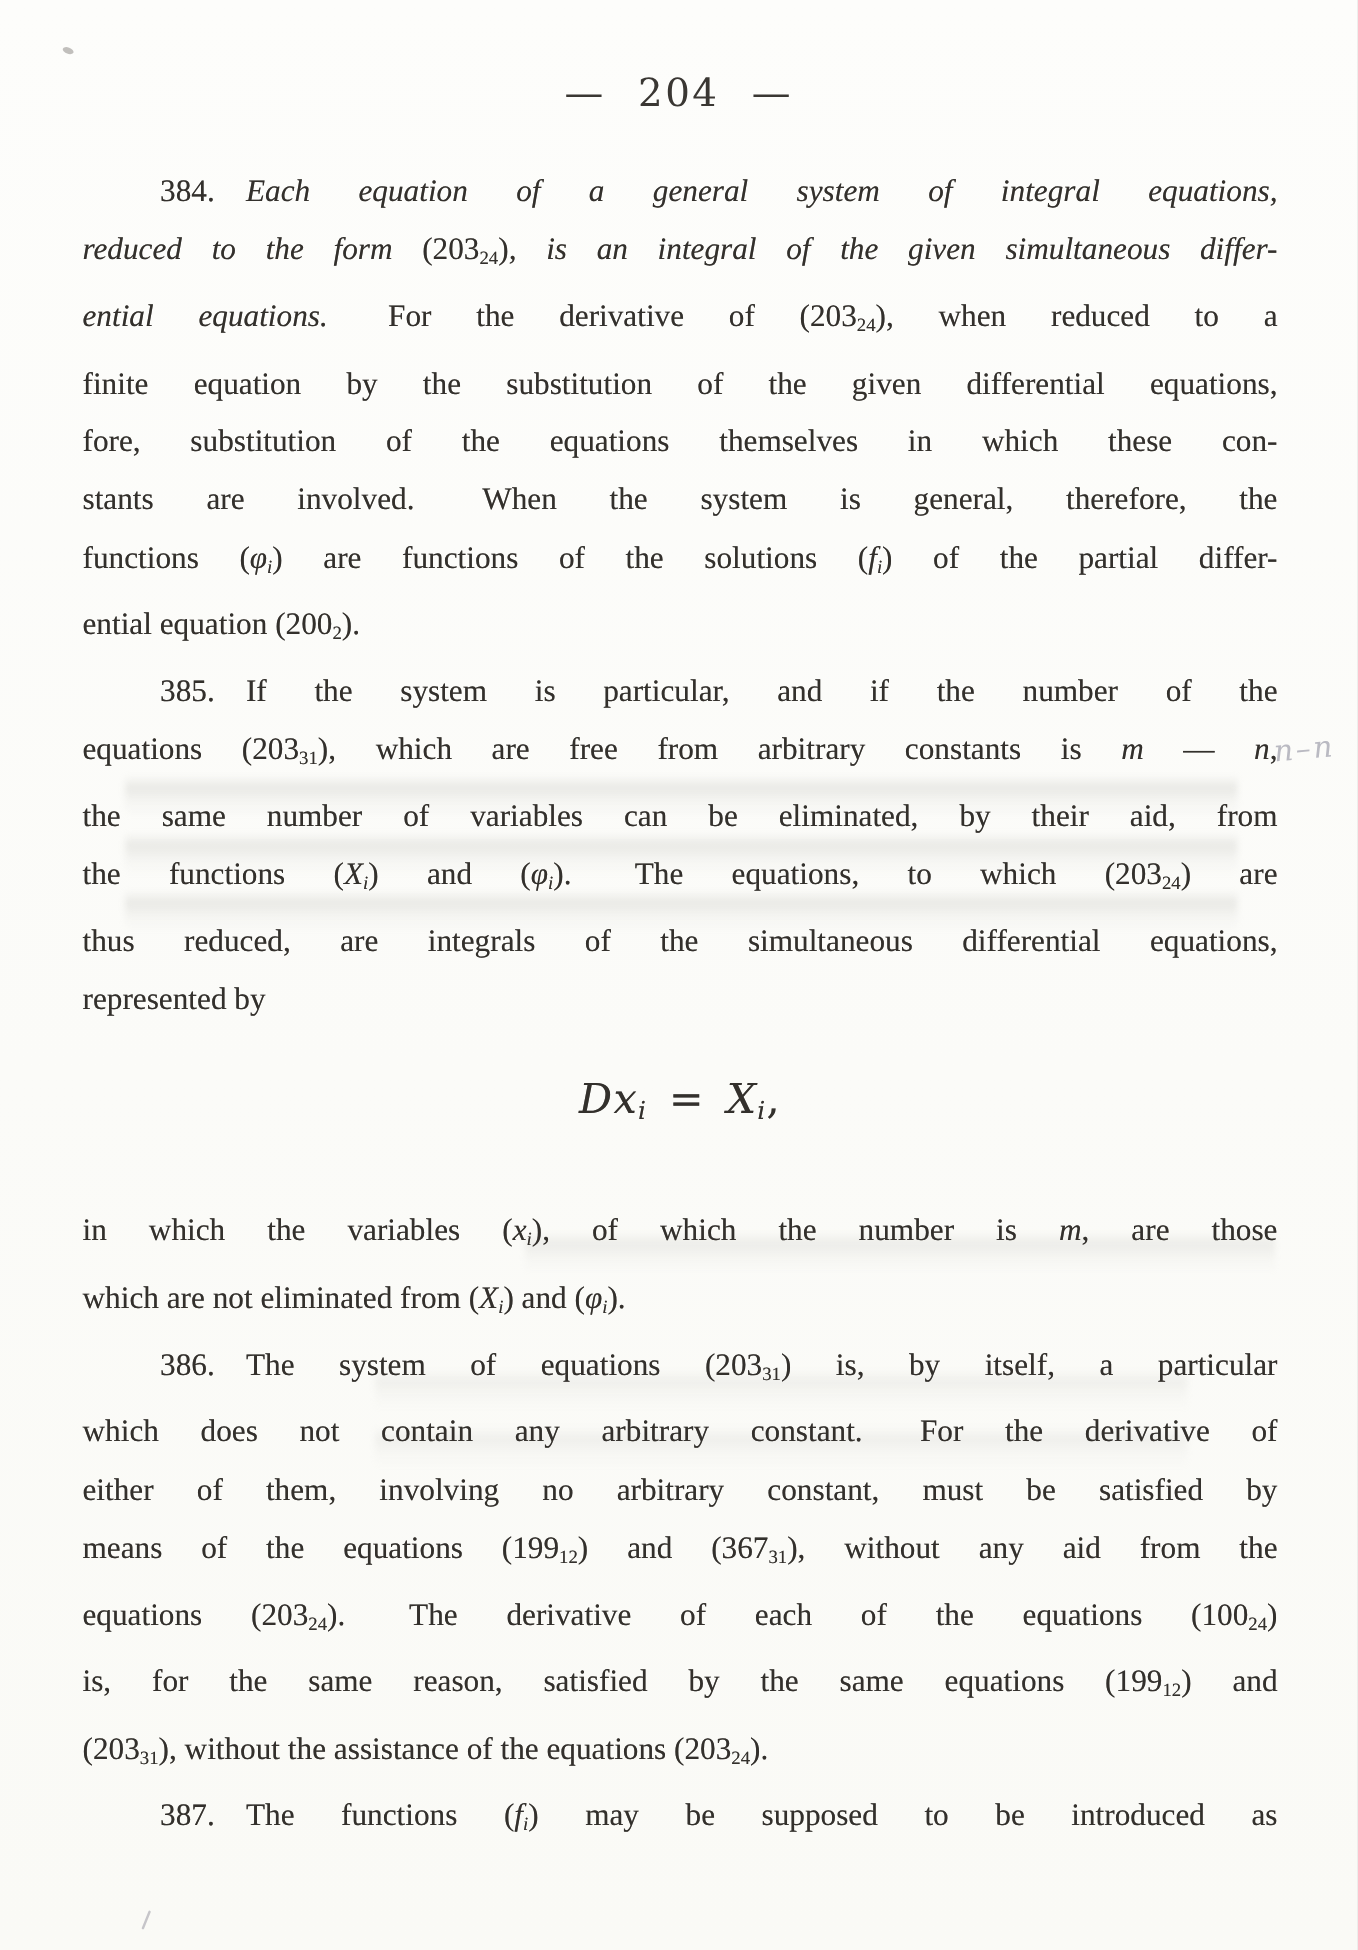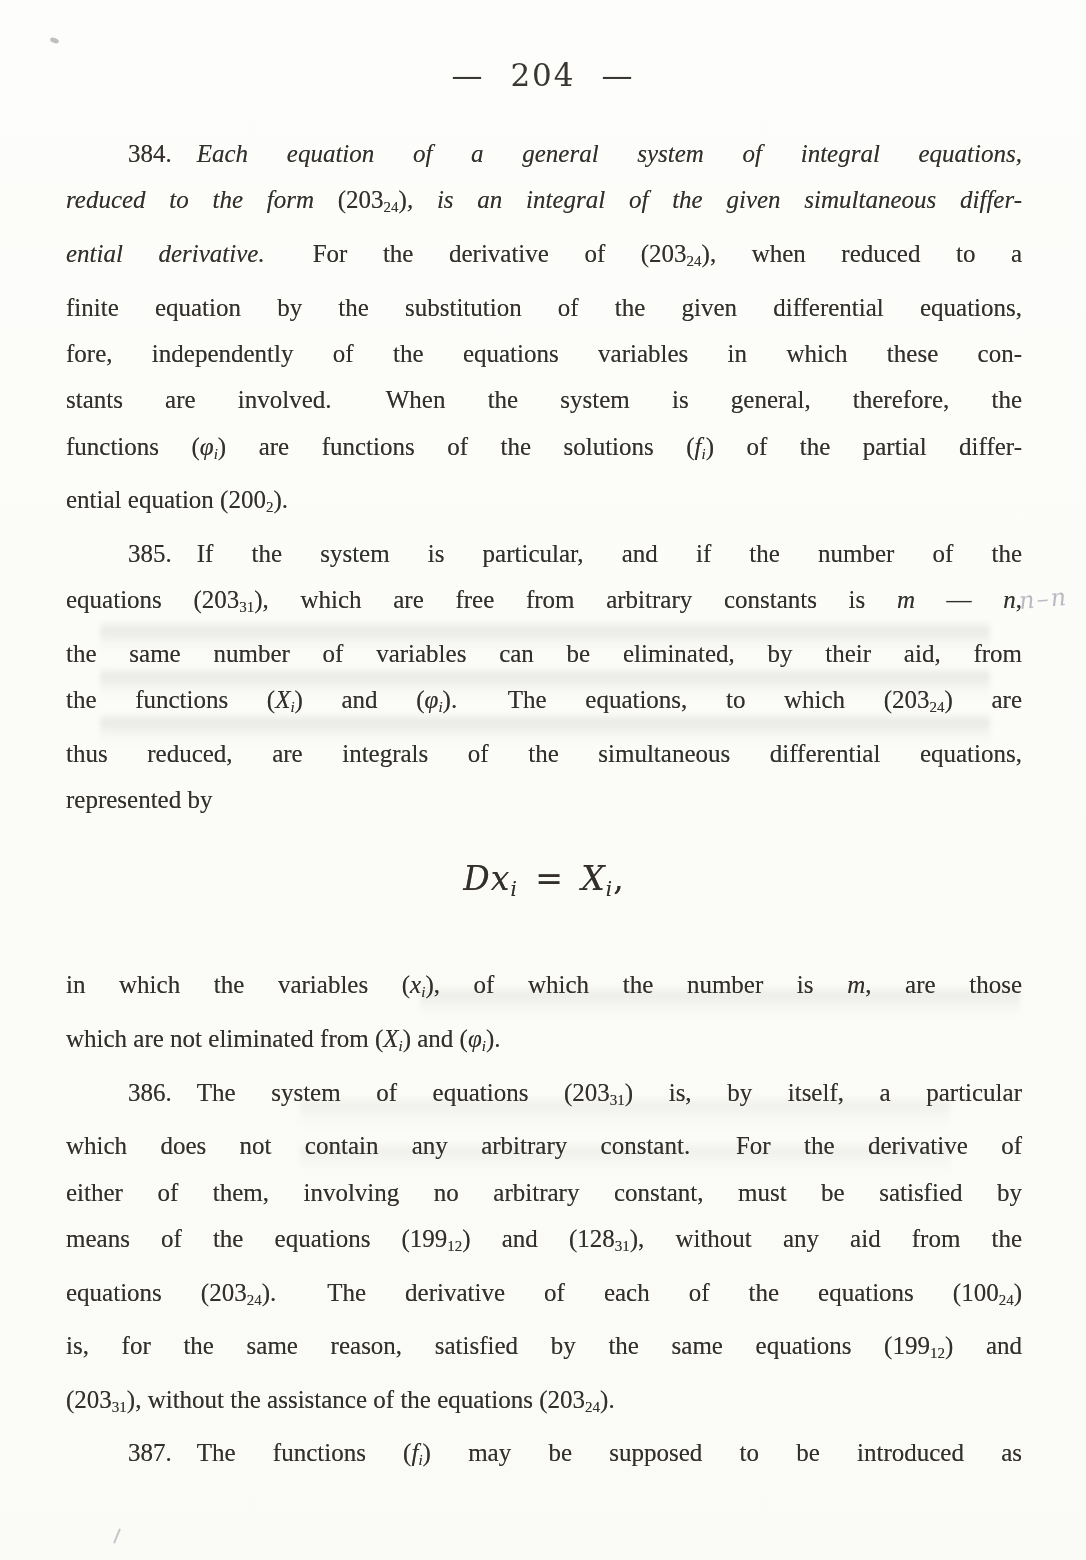--- a/index.html
+++ b/index.html
@@ -114,23 +114,23 @@
   <div class="page-header">—  204  —</div>
 
   <div class="bleed bleed-1"></div>
   <div class="bleed bleed-2"></div>
   <div class="bleed bleed-3"></div>
 
   <div class="content" id="content">
       <div class="paragraph">
         <div class="line indent"><span class="s-r">384. </span><span class="s-i">Each equation of a general system of integral equations,</span></div>
         <div class="line"><span class="s-i">reduced to the form </span><span class="s-r">(203</span><span class="s-sub">24</span><span class="s-r">)</span><span class="s-i">, is an integral of the given simultaneous differ-</span></div>
-        <div class="line"><span class="s-i">ential derivative.</span><span class="s-r">  For the derivative of (203</span><span class="s-sub">24</span><span class="s-r">), when reduced to a</span></div>
+        <div class="line"><span class="s-i">ential equations.</span><span class="s-r">  For the derivative of (203</span><span class="s-sub">24</span><span class="s-r">), when reduced to a</span></div>
         <div class="line"><span class="s-r">finite equation by the substitution of the given differential equations,</span></div>
-        <div class="line"><span class="s-r">fore, independently of the equations variables in which these con-</span></div>
+        <div class="line"><span class="s-r">fore, substitution of the equations themselves in which these con-</span></div>
         <div class="line"><span class="s-r">stants are involved.  When the system is general, therefore, the</span></div>
         <div class="line"><span class="s-r">functions (</span><span class="s-i">φ</span><span class="s-subi">i</span><span class="s-r">) are functions of the solutions (</span><span class="s-i">f</span><span class="s-subi">i</span><span class="s-r">) of the partial differ-</span></div>
         <div class="line no-just"><span class="s-r">ential equation (200</span><span class="s-sub">2</span><span class="s-r">).</span></div>
       </div>
       <div class="paragraph">
         <div class="line indent"><span class="s-r">385. If the system is particular, and if the number of the</span></div>
         <div class="line"><span class="s-r">equations (203</span><span class="s-sub">31</span><span class="s-r">), which are free from arbitrary constants is </span><span class="s-i">m</span><span class="s-r"> — </span><span class="s-i">n</span><span class="s-r">,</span></div>
         <div class="line"><span class="s-r">the same number of variables can be eliminated, by their aid, from</span></div>
         <div class="line"><span class="s-r">the functions (</span><span class="s-i">X</span><span class="s-subi">i</span><span class="s-r">) and (</span><span class="s-i">φ</span><span class="s-subi">i</span><span class="s-r">).  The equations, to which (203</span><span class="s-sub">24</span><span class="s-r">) are</span></div>
         <div class="line"><span class="s-r">thus reduced, are integrals of the simultaneous differential equations,</span></div>
@@ -138,21 +138,21 @@
       </div>
       <div class="equation"><span class="s-i">D</span><span class="s-i">x</span><span class="s-subi">i</span><span class="s-r"> = </span><span class="s-i">X</span><span class="s-subi">i</span><span class="s-r">,</span></div>
       <div class="paragraph">
         <div class="line"><span class="s-r">in which the variables (</span><span class="s-i">x</span><span class="s-subi">i</span><span class="s-r">), of which the number is </span><span class="s-i">m</span><span class="s-r">, are those</span></div>
         <div class="line no-just"><span class="s-r">which are not eliminated from (</span><span class="s-i">X</span><span class="s-subi">i</span><span class="s-r">) and (</span><span class="s-i">φ</span><span class="s-subi">i</span><span class="s-r">).</span></div>
       </div>
       <div class="paragraph">
         <div class="line indent"><span class="s-r">386. The system of equations (203</span><span class="s-sub">31</span><span class="s-r">) is, by itself, a particular</span></div>
         <div class="line"><span class="s-r">which does not contain any arbitrary constant.  For the derivative of</span></div>
         <div class="line"><span class="s-r">either of them, involving no arbitrary constant, must be satisfied by</span></div>
-        <div class="line"><span class="s-r">means of the equations (199</span><span class="s-sub">12</span><span class="s-r">) and (128</span><span class="s-sub">31</span><span class="s-r">), without any aid from the</span></div>
+        <div class="line"><span class="s-r">means of the equations (199</span><span class="s-sub">12</span><span class="s-r">) and (367</span><span class="s-sub">31</span><span class="s-r">), without any aid from the</span></div>
         <div class="line"><span class="s-r">equations (203</span><span class="s-sub">24</span><span class="s-r">).  The derivative of each of the equations (100</span><span class="s-sub">24</span><span class="s-r">)</span></div>
         <div class="line"><span class="s-r">is, for the same reason, satisfied by the same equations (199</span><span class="s-sub">12</span><span class="s-r">) and</span></div>
         <div class="line no-just"><span class="s-r">(203</span><span class="s-sub">31</span><span class="s-r">), without the assistance of the equations (203</span><span class="s-sub">24</span><span class="s-r">).</span></div>
       </div>
       <div class="paragraph">
         <div class="line indent"><span class="s-r">387. The functions (</span><span class="s-i">f</span><span class="s-subi">i</span><span class="s-r">) may be supposed to be introduced as</span></div>
       </div>
     </div>
 
   <div class="margin-note">n–n</div>

